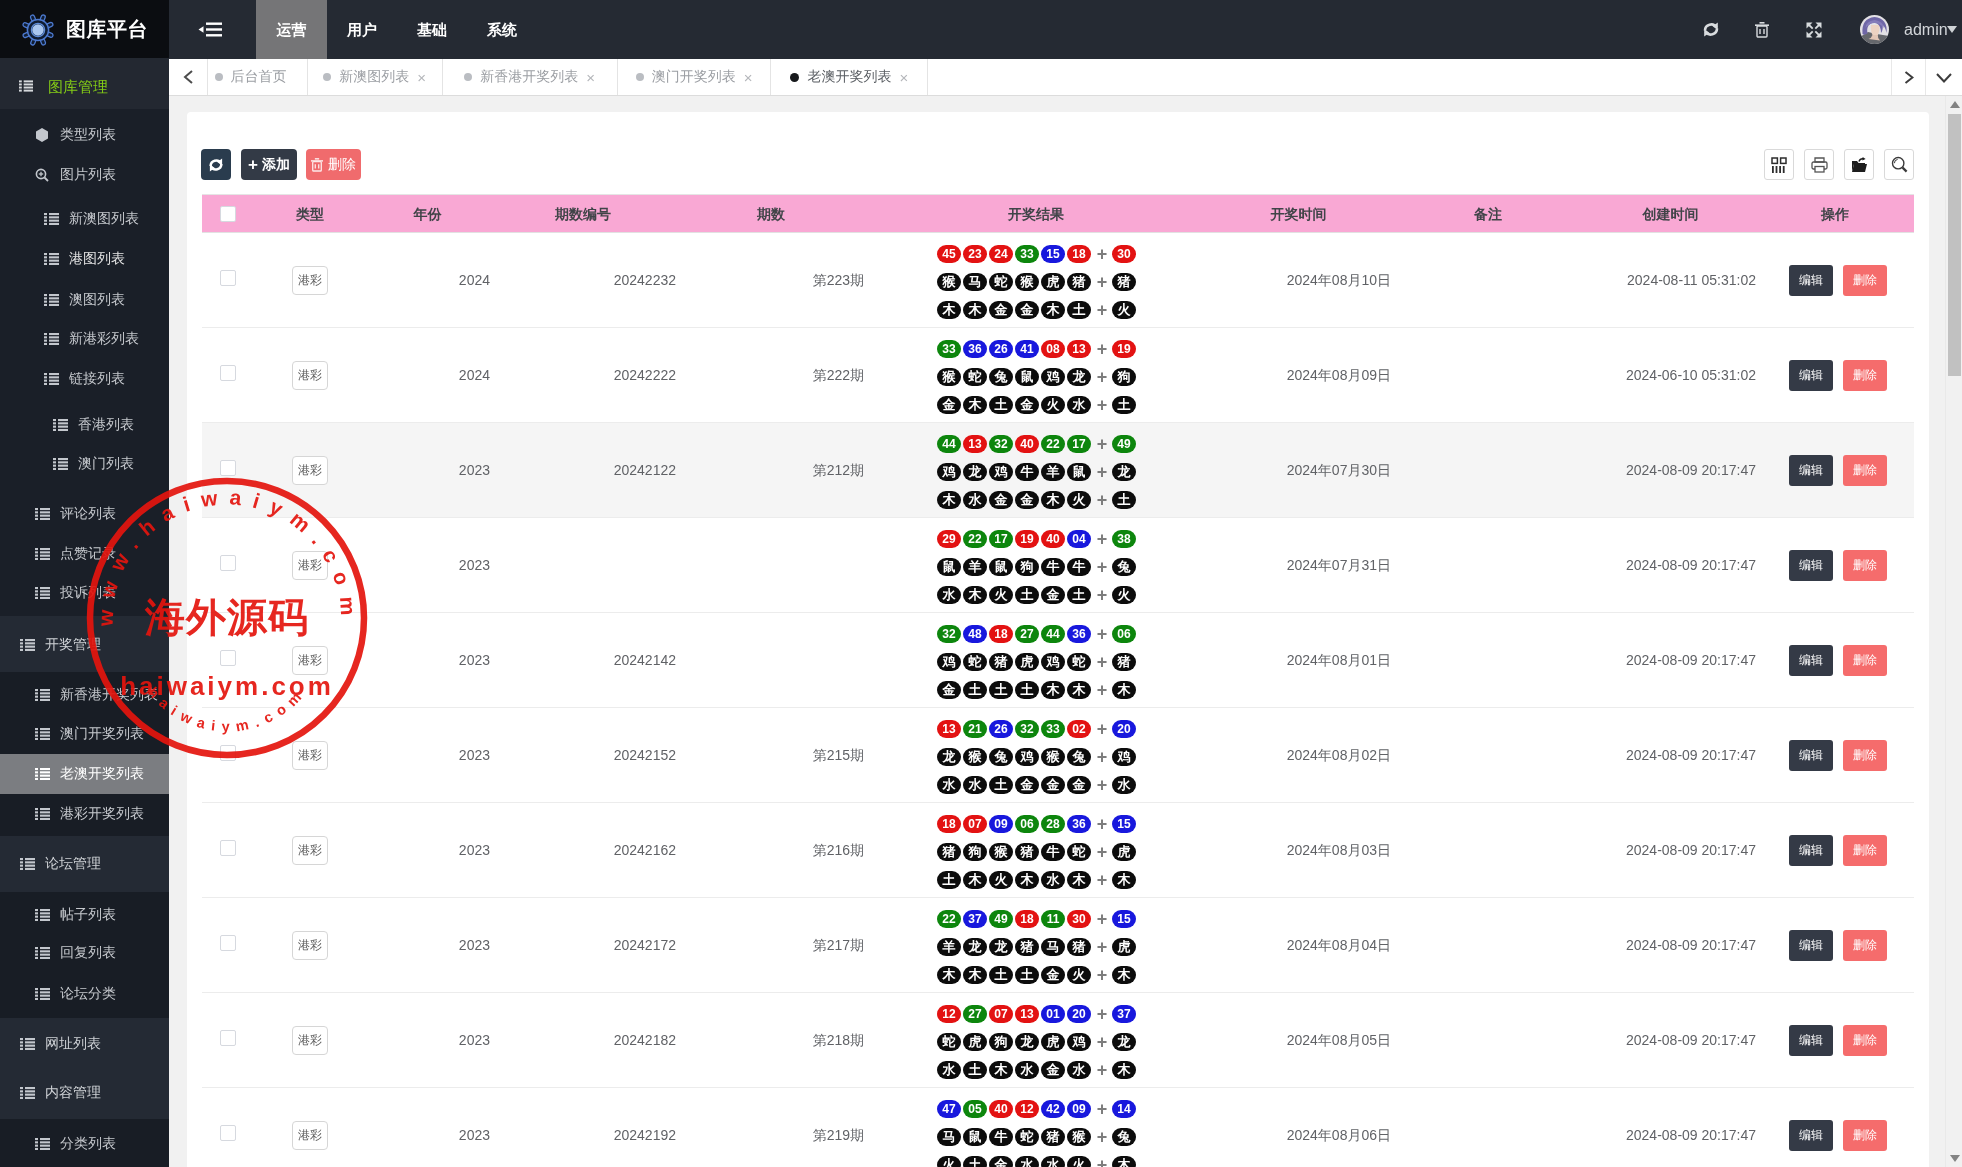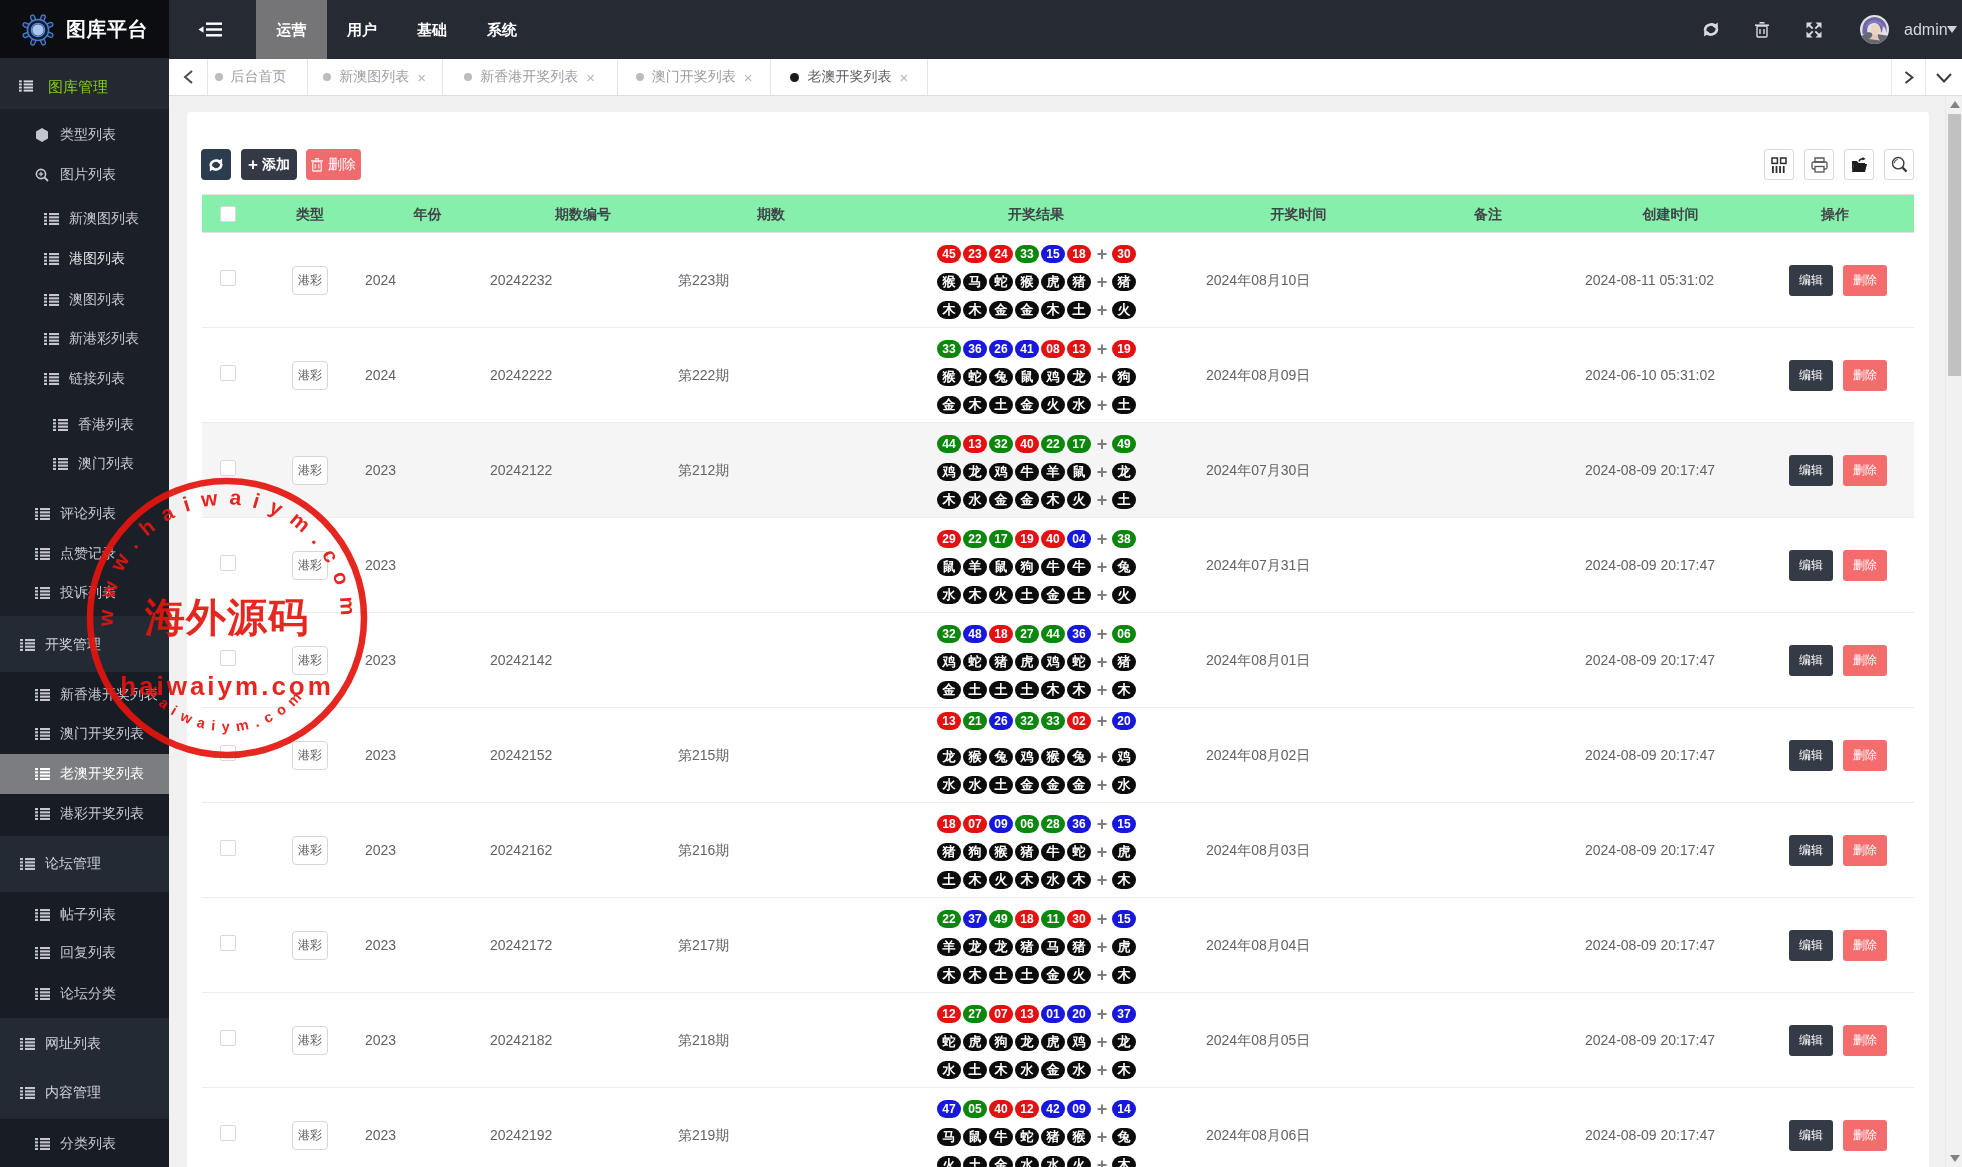--- a/index.html
+++ b/index.html
@@ -15,24 +15,24 @@
 .tab{position:absolute;top:0;height:36px;border-left:1px solid #e4e4e4;display:flex;align-items:center;justify-content:center;gap:8px;font-size:14px;color:#9b9ea3}
 .dot{width:8px;height:8px;border-radius:50%;background:#babdc2}
 .tx{color:#b4b6ba;font-size:15px;line-height:15px}
 .side{position:absolute;left:0;top:59px;width:169px;height:1108px;background:#1a1f28}
 .sblk{position:absolute;left:0;width:169px}
 .sitem{position:absolute;left:0;width:169px;font-size:14px;color:#c6c9ce;white-space:nowrap}
 .card{position:absolute;left:187px;top:112px;width:1742px;height:1055px;background:#fff;border-radius:4px 4px 0 0}
 .btn{position:absolute;border-radius:4px;color:#fff;display:flex;align-items:center;justify-content:center;font-size:14px}
 .ibtn{position:absolute;width:30px;height:31px;background:#fff;border:1px solid #d9d9d9;border-radius:3px;display:flex;align-items:center;justify-content:center}
 .tbl{position:absolute;left:15px;top:82px;width:1712px}
-.thead{position:relative;height:39px;background:#86efac;border-top:1px solid #e5e5e5;border-bottom:1px solid #e2e2e2;font-weight:bold;color:#404448;font-size:14px}
+.thead{position:relative;height:39px;background:#f9a8d4;border-top:1px solid #e5e5e5;border-bottom:1px solid #e2e2e2;font-weight:bold;color:#404448;font-size:14px}
 .hc{position:absolute;top:0;height:38px;line-height:38px;text-align:center}
 .trow{position:relative;height:95px;border-bottom:1px solid #ececec;font-size:14px;color:#606266}
-.cell{position:absolute;text-align:left;top:0;height:95px;line-height:95px}
+.cell{position:absolute;text-align:right;top:0;height:95px;line-height:95px}
 .cb{position:absolute;width:16px;height:16px;border:1px solid #d6d9df;border-radius:2px;background:#fff}
 .tag{position:absolute;left:90px;top:33px;width:36px;height:29px;line-height:27px;text-align:center;border:1px solid #d6d6d6;border-radius:4px;font-size:12px;color:#585858;background:#fff}
 .res{position:absolute;left:735px;top:0;width:420px}
 .ln{position:absolute;left:0;height:18px;white-space:nowrap}
 .pl{display:inline-block;width:24px;height:18px;border-radius:9px;margin-right:2px;color:#fff;font-size:12px;font-weight:bold;text-align:center;line-height:18px;vertical-align:top}
 .pz{font-size:13px}
 .plus{display:inline-block;width:18px;text-align:center;color:#7d7d7d;font-size:18px;font-weight:bold;line-height:18px;vertical-align:top}
 .r{background:#e31212}.g{background:#0d860d}.b{background:#1818dd}.k{background:#0c0c0c}
 .bedit{position:absolute;left:1587px;top:32px;width:44px;height:31px;background:#343a46;border-radius:3px;color:#fff;font-size:12px;text-align:center;line-height:31px}
 .bdel{position:absolute;left:1641px;top:32px;width:44px;height:31px;background:#f56c6c;border-radius:3px;color:#fff;font-size:12px;text-align:center;line-height:31px}
@@ -577,21 +577,21 @@
 <div class="bedit">编辑</div>
         <div class="bdel">删除</div>
 </div>
 <div class="trow" style="">
 <div class="cb" style="left:18px;top:37px"></div>
 <div class="tag">港彩</div>
 <div class="cell" style="left:163px;width:125px">2023</div>
 <div class="cell" style="left:288px;width:186px">20242152</div>
 <div class="cell" style="left:476px;width:186px">第215期</div>
 <div class="res">
-<div class="ln" style="top:4px"><span class="pl r">13</span><span class="pl g">21</span><span class="pl b">26</span><span class="pl g">32</span><span class="pl g">33</span><span class="pl r">02</span><span class="plus">+</span><span class="pl b" style="margin-left:1px">20</span></div>
+<div class="ln" style="top:12px"><span class="pl r">13</span><span class="pl g">21</span><span class="pl b">26</span><span class="pl g">32</span><span class="pl g">33</span><span class="pl r">02</span><span class="plus">+</span><span class="pl b" style="margin-left:1px">20</span></div>
 <div class="ln" style="top:40px"><span class="pl pz k">龙</span><span class="pl pz k">猴</span><span class="pl pz k">兔</span><span class="pl pz k">鸡</span><span class="pl pz k">猴</span><span class="pl pz k">兔</span><span class="plus">+</span><span class="pl pz k" style="margin-left:1px">鸡</span></div>
 <div class="ln" style="top:68px"><span class="pl pz k">水</span><span class="pl pz k">水</span><span class="pl pz k">土</span><span class="pl pz k">金</span><span class="pl pz k">金</span><span class="pl pz k">金</span><span class="plus">+</span><span class="pl pz k" style="margin-left:1px">水</span></div>
 </div>
 <div class="cell" style="left:1004px;width:185px">2024年08月02日</div>
 <div class="cell" style="left:1383px;width:171px">2024-08-09 20:17:47</div>
 <div class="bedit">编辑</div>
         <div class="bdel">删除</div>
 </div>
 <div class="trow" style="">
 <div class="cb" style="left:18px;top:37px"></div>

